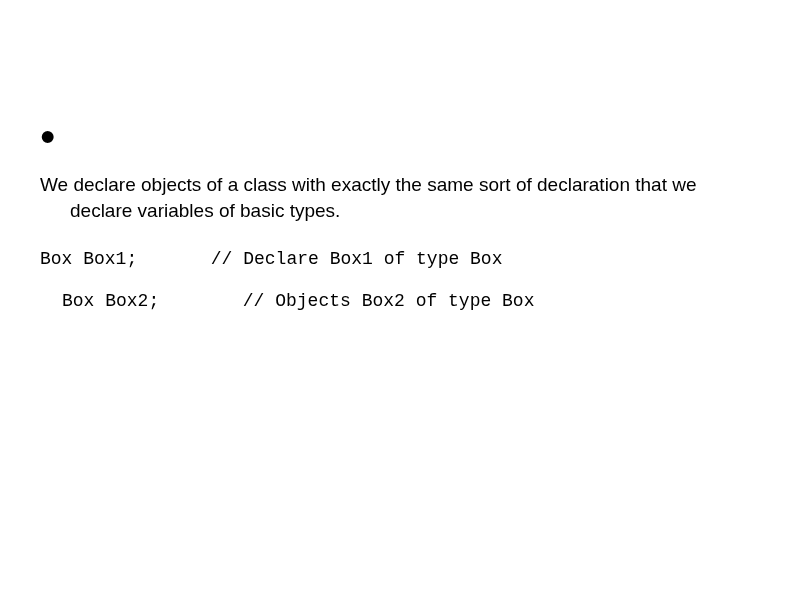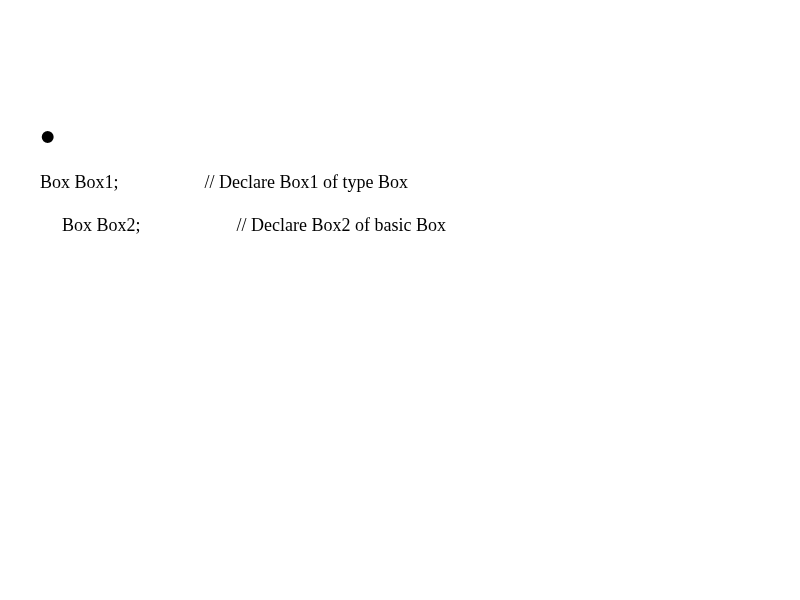--- a/index.html
+++ b/index.html
@@ -37,21 +37,21 @@
   .body-text {
     font-size: 19px;
     color: #000000;
     line-height: 1.35;
     margin: 0 0 26px 0;
     padding-left: 30px;
     text-indent: -30px;
   }
   .code-line {
     font-size: 18px;
-    font-family: Liberation Serif, serif;
+    font-family: Liberation Mono, monospace;
     color: #000;
     margin: 0 0 22px 0;
   }
   .code-line.indent {
     padding-left: 22px;
   }
   .code-decl {
     display: inline-block;
   }
   .code-comment {
@@ -60,24 +60,25 @@
 </style>
 </head>
 <body>
 
 <div class="slide">
 
   <div class="bullet-line">
     <span class="bullet">•</span>
   </div>
 
+  <p class="body-text">We declare objects of a class with exactly the same sort of declaration that we declare variables of basic types.</p>
 
   <p class="code-line">
     <span class="code-decl" style="width:160px;">Box Box1;</span>
     <span class="code-comment">// Declare Box1 of type Box</span>
   </p>
 
   <p class="code-line indent">
     <span class="code-decl" style="width:170px;">Box Box2;</span>
-    <span class="code-comment">// Declare Box2 of basic Box</span>
+    <span class="code-comment">// Objects Box2 of type Box</span>
   </p>
 
 </div>
 
 </body></html>

